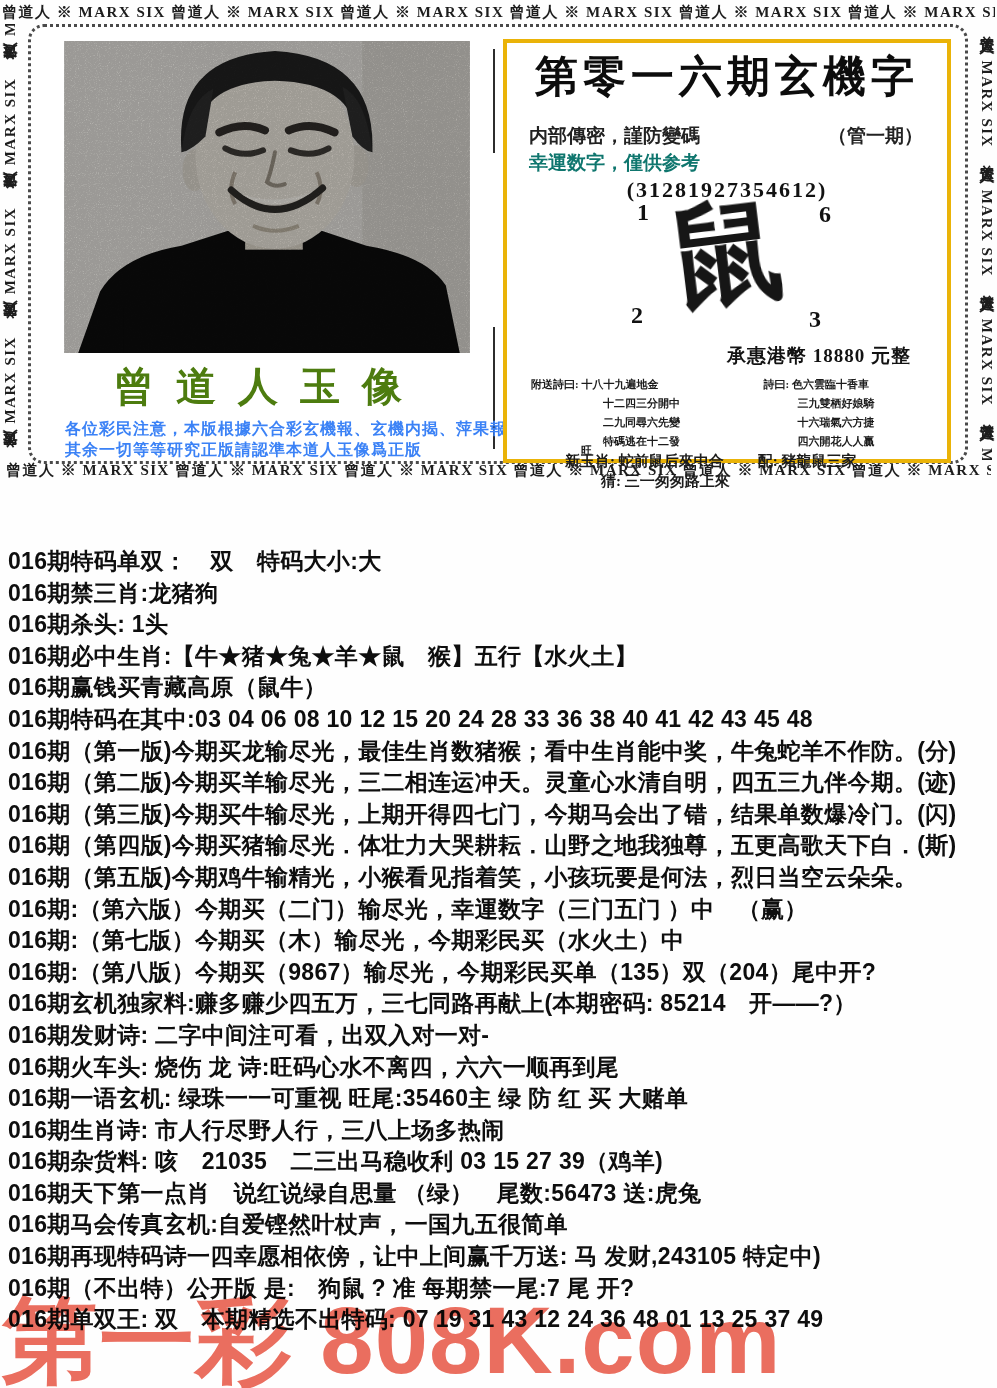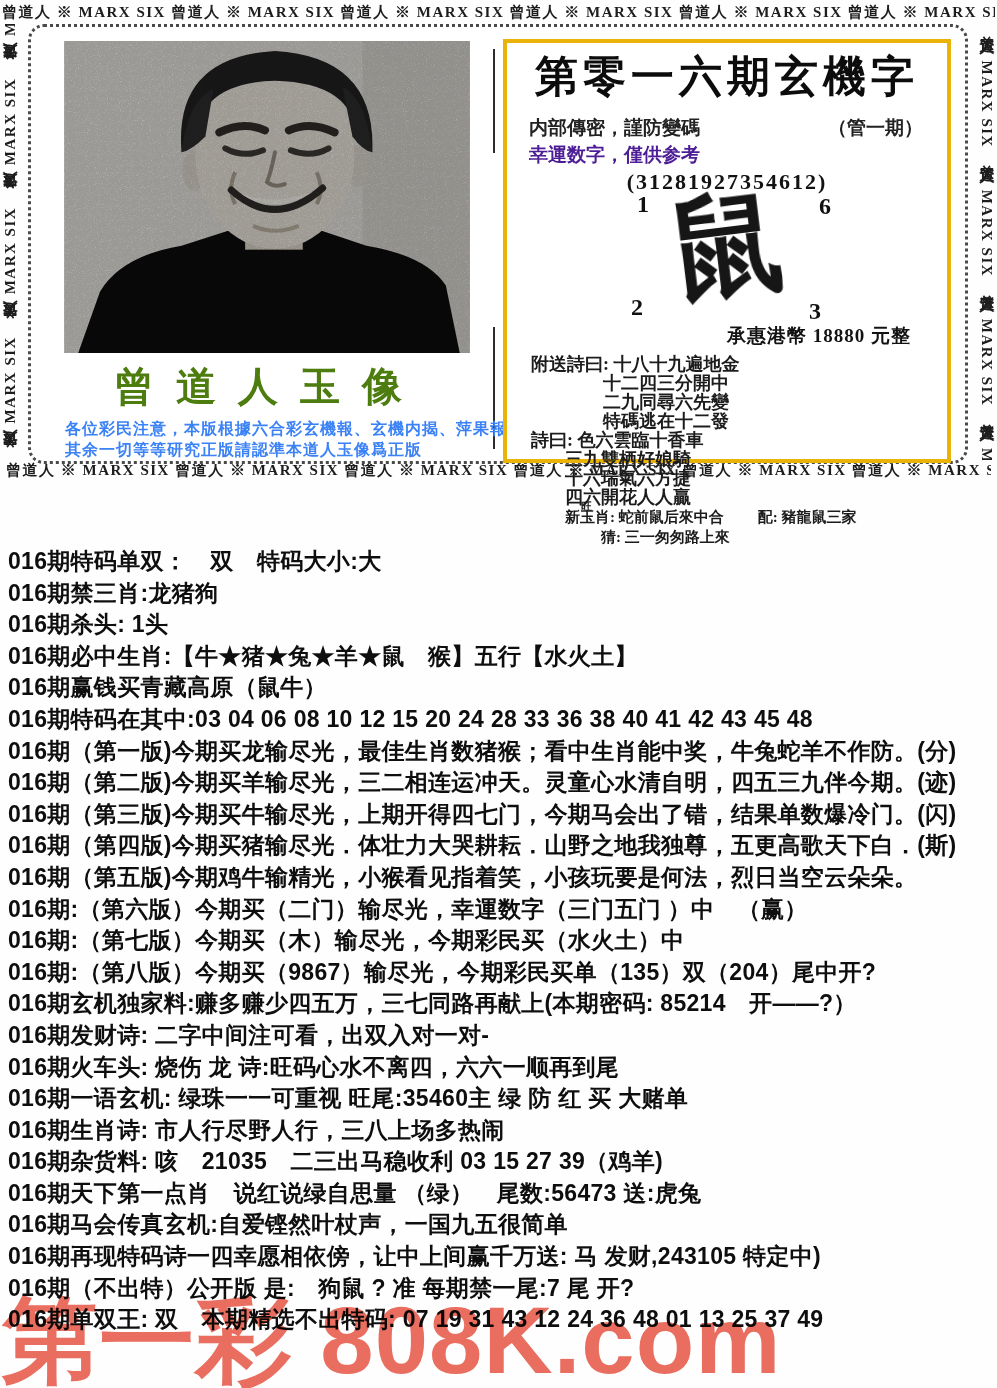--- a/index.html
+++ b/index.html
@@ -40,37 +40,37 @@
   #portrait-notes{margin-top:4px;padding-left:2px;}
   
   #right-panel{
     position:absolute;left:472px;top:12px;width:440px;height:416px;
     border:4px solid #eab308;font-family:"Liberation Serif",serif;
   }
   #panel-title{
     margin-top:8px;text-align:center;font-weight:900;font-size:43px;
     letter-spacing:5px;line-height:52px;color:#0c0c0c;white-space:nowrap;
   }
-  .rp-row1{margin-top:12px;display:flex;justify-content:space-between;
+  .rp-row1{margin-top:20px;display:flex;justify-content:space-between;
     padding:0 24px 0 22px;font-size:19px;font-weight:700;height:27px;color:#222;}
-  .rp-row2{padding-left:22px;font-size:19px;font-weight:700;height:27px;color:#4c1d95;}
+  .rp-row2{padding-left:22px;font-size:19px;font-weight:700;height:27px;color:#0f766e;}
   .rp-nums{text-align:center;font-size:22px;font-weight:700;height:28px;letter-spacing:2px;}
   #zodiac-area{position:relative;height:116px;margin-top:0px;}
   #zodiac-char{
     position:absolute;left:0;right:0;top:-16px;text-align:center;
     font-size:112px;font-weight:900;color:#161616;transform:rotate(-7deg);
     filter:blur(0.7px);line-height:130px;
   }
   .corner-num{position:absolute;font-size:24px;font-weight:900;color:#111;}
   #num-tl{left:130px;top:-6px;} #num-tr{right:116px;top:-4px;}
   #num-bl{left:124px;bottom:-8px;} #num-br{right:126px;bottom:-12px;}
   #price-row{text-align:right;padding-right:36px;font-size:19px;font-weight:700;
-    height:26px;margin-top:10px;letter-spacing:1px;}
-  #poem-block{display:flex;padding:6px 8px 0 24px;font-size:18px;line-height:19px;
-    font-weight:700;color:#1c1c1c;flex-direction:column;}
+    height:26px;margin-top:22px;letter-spacing:1px;}
+  #poem-block{display:flex;padding:6px 8px 0 24px;font-size:11px;line-height:19px;
+    font-weight:700;color:#1c1c1c;}
   #poem-col-left{width:57%;} #poem-col-right{width:43%;}
   #poem-col-left .poem-line:not(:first-child){padding-left:72px;}
   #poem-col-right .poem-line:not(:first-child){padding-left:34px;}
   #hint-rows{position:relative;font-size:15px;line-height:20px;font-weight:700;color:#1c1c1c;}
   #hint-row-1{display:flex;padding-left:58px;}
   #hint-main{position:relative;}
   #hint-sup{position:absolute;left:16px;top:-11px;font-size:11px;}
   #hint-pair{margin-left:34px;}
   #hint-row-2{padding-left:94px;}
   

